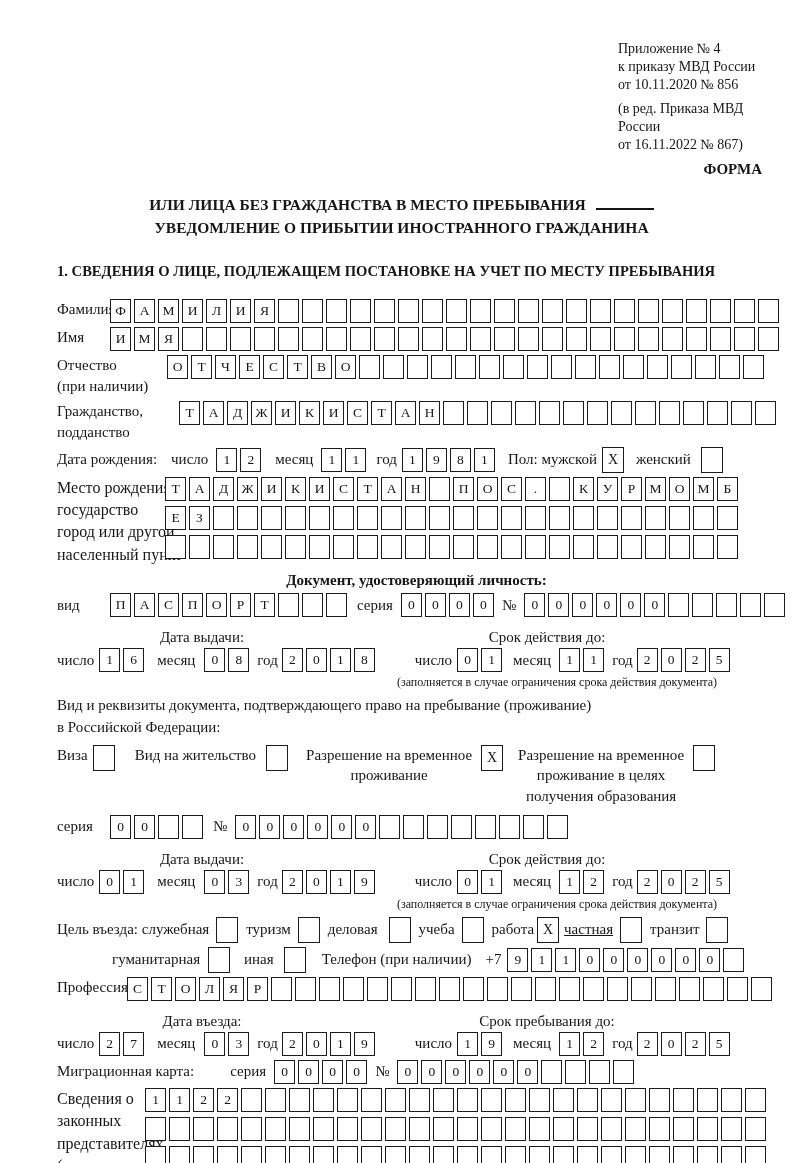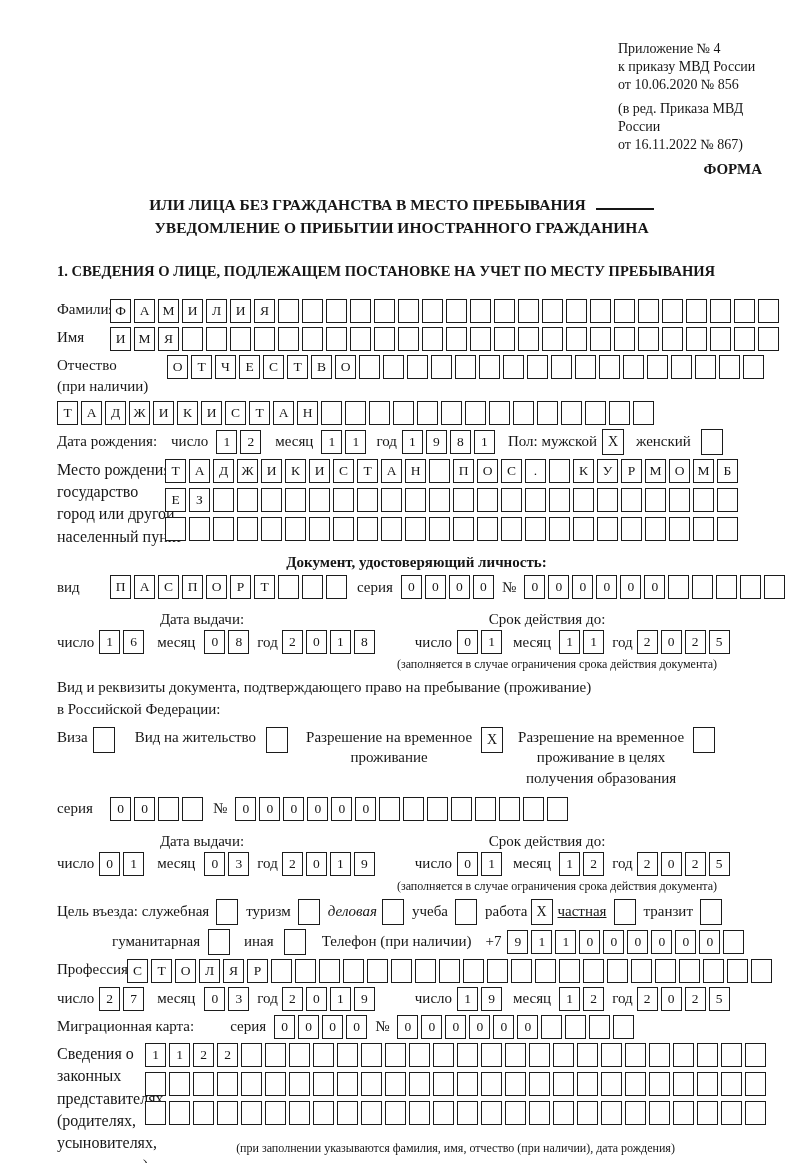--- a/index.html
+++ b/index.html
@@ -34,21 +34,21 @@
   .mr-note{font-size:12px;text-align:center;margin-top:11px;white-space:nowrap;}
 </style>
 </head>
 <body>
 
 <div class="page">
 
   <div class="hdr">
     <div>Приложение № 4</div>
     <div>к приказу МВД России</div>
-    <div>от 10.06.2020 № 856</div>
+    <div>от 10.11.2020 № 856</div>
     <div class="sub">(в ред. Приказа МВД России</div>
     <div>от 16.11.2022 № 867)</div>
   </div>
 
   <div class="forma">ФОРМА</div>
 
   <div class="title">
     <div><span>ИЛИ ЛИЦА БЕЗ ГРАЖДАНСТВА В МЕСТО ПРЕБЫВАНИЯ</span><span class="blank"></span></div>
     <div>УВЕДОМЛЕНИЕ О ПРИБЫТИИ ИНОСТРАННОГО ГРАЖДАНИНА</div>
   </div>
@@ -146,20 +146,21 @@
           <div class="cell"></div>
           <div class="cell"></div>
           <div class="cell"></div>
           <div class="cell"></div>
           <div class="cell"></div>
           <div class="cell"></div>
           <div class="cell"></div>
         </div>
       </div>
       <div class="line top">
+        <div class="lbl" style="width: 122px; flex: 0 0 auto; white-space: nowrap; line-height: 1.4;">Гражданство,<br>подданство</div>
         <div class="cells">
           <div class="cell">Т</div>
           <div class="cell">А</div>
           <div class="cell">Д</div>
           <div class="cell">Ж</div>
           <div class="cell">И</div>
           <div class="cell">К</div>
           <div class="cell">И</div>
           <div class="cell">С</div>
           <div class="cell">Т</div>
@@ -442,21 +443,21 @@
           <div class="cell">2</div>
           <div class="cell">5</div>
         </div>
       </div>
       <div class="smallcap"><div class="seg" style="margin-left: 288px; width: 424px;">(заполняется в случае ограничения срока действия документа)</div></div>
       <div class="line">
         <div class="lbl" style="flex: 0 0 auto; white-space: nowrap; line-height: 1.4; margin-right: 7px;">Цель въезда: служебная</div>
         <div class="box"></div>
         <div class="lbl" style="flex: 0 0 auto; white-space: nowrap; line-height: 1.4; margin-left: 8px; margin-right: 7px;">туризм</div>
         <div class="box"></div>
-        <div class="lbl" style="flex: 0 0 auto; white-space: nowrap; line-height: 1.4; margin-left: 8px; margin-right: 5px; font-style: italic;">деловая</div>
+        <div class="lbl" style="flex: 0 0 auto; white-space: nowrap; line-height: 1.4; margin-left: 8px; margin-right: 11px;">деловая</div>
         <div class="box"></div>
         <div class="lbl" style="flex: 0 0 auto; white-space: nowrap; line-height: 1.4; margin-left: 8px; margin-right: 7px;">учеба</div>
         <div class="box"></div>
         <div class="lbl" style="flex: 0 0 auto; white-space: nowrap; line-height: 1.4; margin-left: 8px; margin-right: 3px;">работа</div>
         <div class="box">X</div>
         <div class="lbl" style="flex: 0 0 auto; white-space: nowrap; line-height: 1.4; margin-left: 5px; margin-right: 7px; text-decoration: underline;">частная</div>
         <div class="box"></div>
         <div class="lbl" style="flex: 0 0 auto; white-space: nowrap; line-height: 1.4; margin-left: 8px; margin-right: 7px;">транзит</div>
         <div class="box"></div>
       </div>
@@ -504,20 +505,24 @@
           <div class="cell"></div>
           <div class="cell"></div>
           <div class="cell"></div>
           <div class="cell"></div>
           <div class="cell"></div>
           <div class="cell"></div>
           <div class="cell"></div>
           <div class="cell"></div>
           <div class="cell"></div>
         </div>
+      </div>
+      <div class="cap">
+        <div class="seg" style="margin-left: 60px; width: 170px;">Дата въезда:</div>
+        <div class="seg" style="margin-left: 130px; width: 260px;">Срок пребывания до:</div>
       </div>
       <div class="line">
         <div class="lbl" style="flex: 0 0 auto; white-space: nowrap; line-height: 1.4; margin-right: 5px;">число</div>
         <div class="cells">
           <div class="cell">2</div>
           <div class="cell">7</div>
         </div>
         <div class="lbl" style="flex: 0 0 auto; white-space: nowrap; line-height: 1.4; margin-left: 13px; margin-right: 9px;">месяц</div>
         <div class="cells">
           <div class="cell">0</div>

